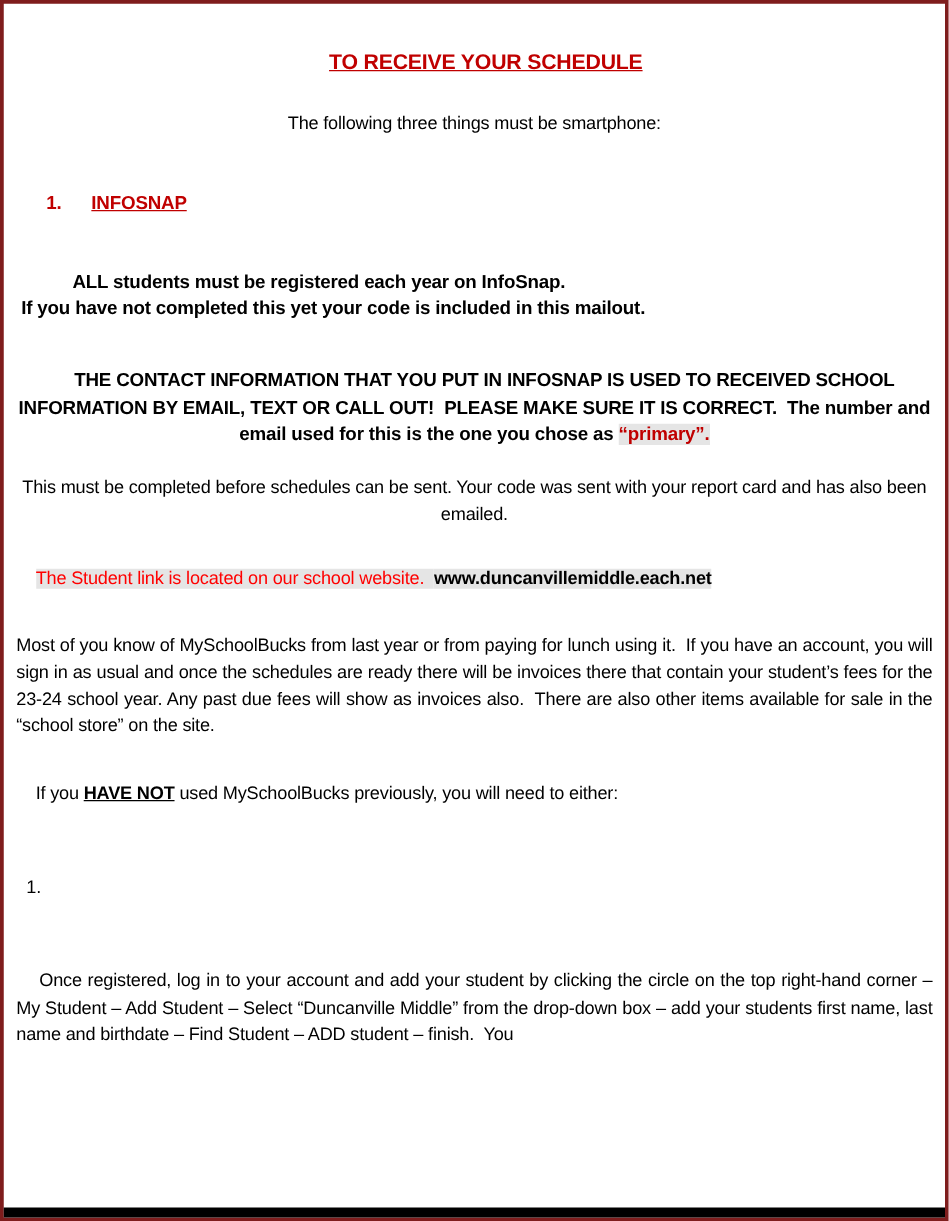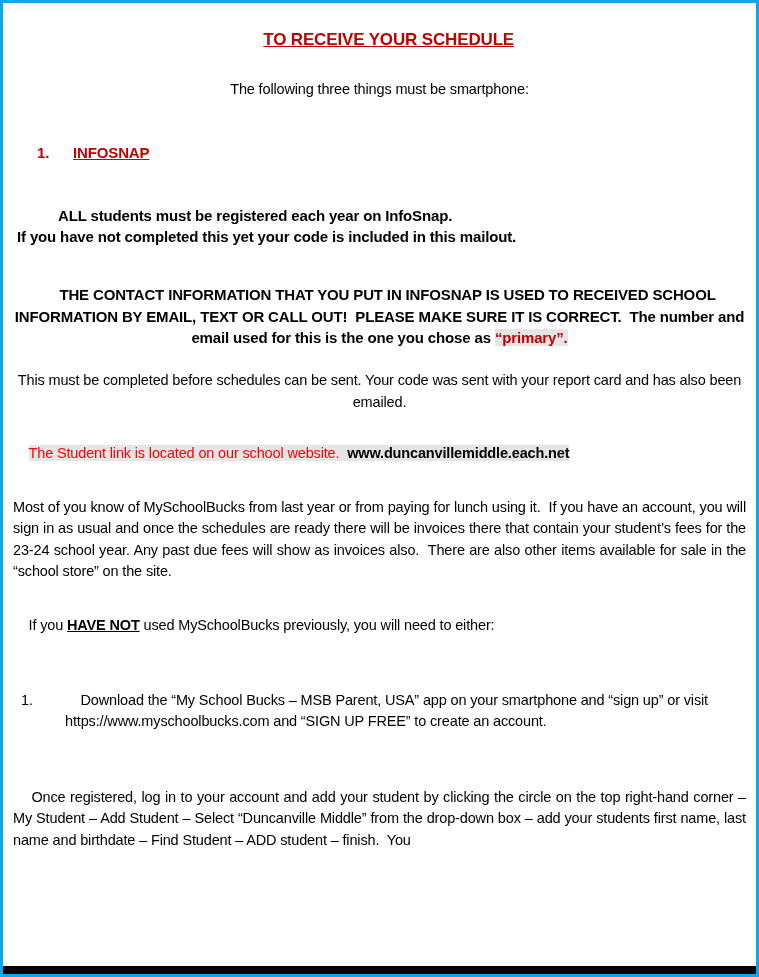--- a/index.html
+++ b/index.html
@@ -2,27 +2,27 @@
 <html><head>
 <meta charset="utf-8">
 <style>
   * { margin: 0; padding: 0; box-sizing: border-box; }
   html, body { background: #ffffff; }
   .page {
     position: relative;
     width: 759px;
     height: 977px;
     background: #ffffff;
-    border: 3px solid #0ea5e9;
+    border: 3px solid #7f1d1d;
     font-family: "Liberation Sans", sans-serif;
     font-size: 14.5px;
     line-height: 21.5px;
     color: #000000;
     letter-spacing: -0.15px;
-    padding: 2px 10px 0 10px;
+    padding: 12px 10px 0 10px;
     overflow: hidden;
   }
   .blk { white-space: pre-wrap; }
   .center { text-align: center; }
   .justify { text-align: justify; }
   .bold { font-weight: bold; }
   .u { text-decoration: underline; }
   .dark-red { color: #C00000; }
   .red { color: #FF0000; }
   .hl { background: #e5e5e5; }
@@ -74,21 +74,21 @@
 
 
 
   <div class="blk justify gap-md">Most of you know of MySchoolBucks from last year or from paying for lunch using it.  If you have an account, you will sign in as usual and once the schedules are ready there will be invoices there that contain your student’s fees for the 23-24 school year. Any past due fees will show as invoices also.  There are also other items available for sale in the “school store” on the site.</div>
 
   <div class="blk gap-md">
     <span>If you </span><span class="bold u">HAVE NOT</span><span> used MySchoolBucks previously, you will need to either:</span>
   </div>
 
   <div class="blk step">
-    <span class="item-num">1.</span><span>Download the “My School Bucks – MSB Parent, USA” app on your smartphone and “sign up” or visit https://www.myschoolbucks.com and “SIGN UP FREE” to create an account.</span>
+    <span class="item-num">1.</span>
   </div>
 
   <div class="blk justify gap-md">
     <span>Once registered, log in to your account and add your student by clicking the circle on the top right-hand corner – My Student – Add Student – Select “Duncanville Middle” from the drop-down box – add your students first name, last name and birthdate – Find Student – ADD student – finish.  You </span>
   </div>
 
   <div class="edge-bar"></div>
 </div>
 
 </body></html>

